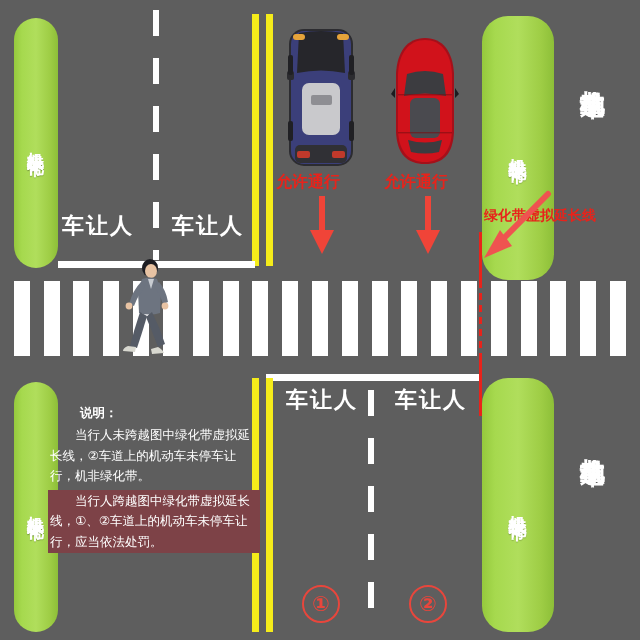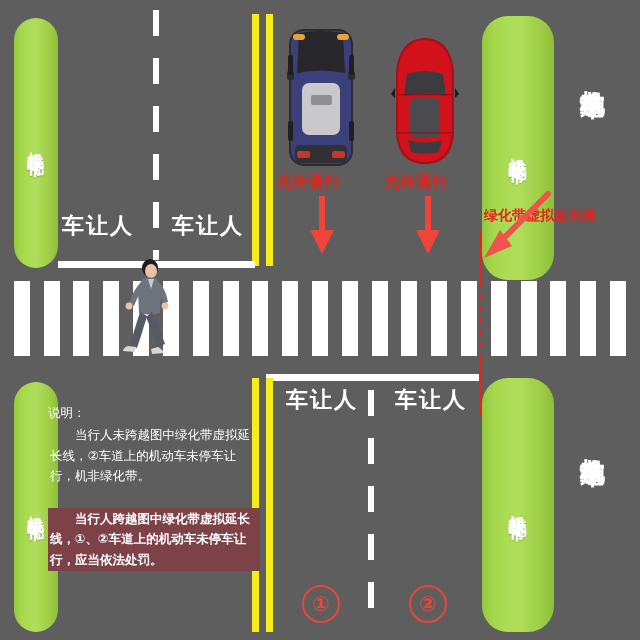--- a/index.html
+++ b/index.html
@@ -159,32 +159,32 @@
     position: absolute;
     left: 48px;
     top: 403px;
     width: 212px;
     color: #ffffff;
     font-size: 12.5px;
     line-height: 1.62;
     user-select: none;
   }
   .explain-title {
-    font-weight: normal;
+    font-weight: bold;
     margin-bottom: 1px;
+    margin-left: 32px;
   }
   .explain-p {
     text-indent: 2em;
     margin: 0;
     padding: 1px 2px;
   }
   .explain-p.highlight {
     background: #7d4247;
-    margin-top: 21px;
-    font-weight: bold;
+    margin-top: 3px;
   }
 
   
   .vehicle {
     position: absolute;
   }
   .pedestrian {
     position: absolute;
   }
 </style>

